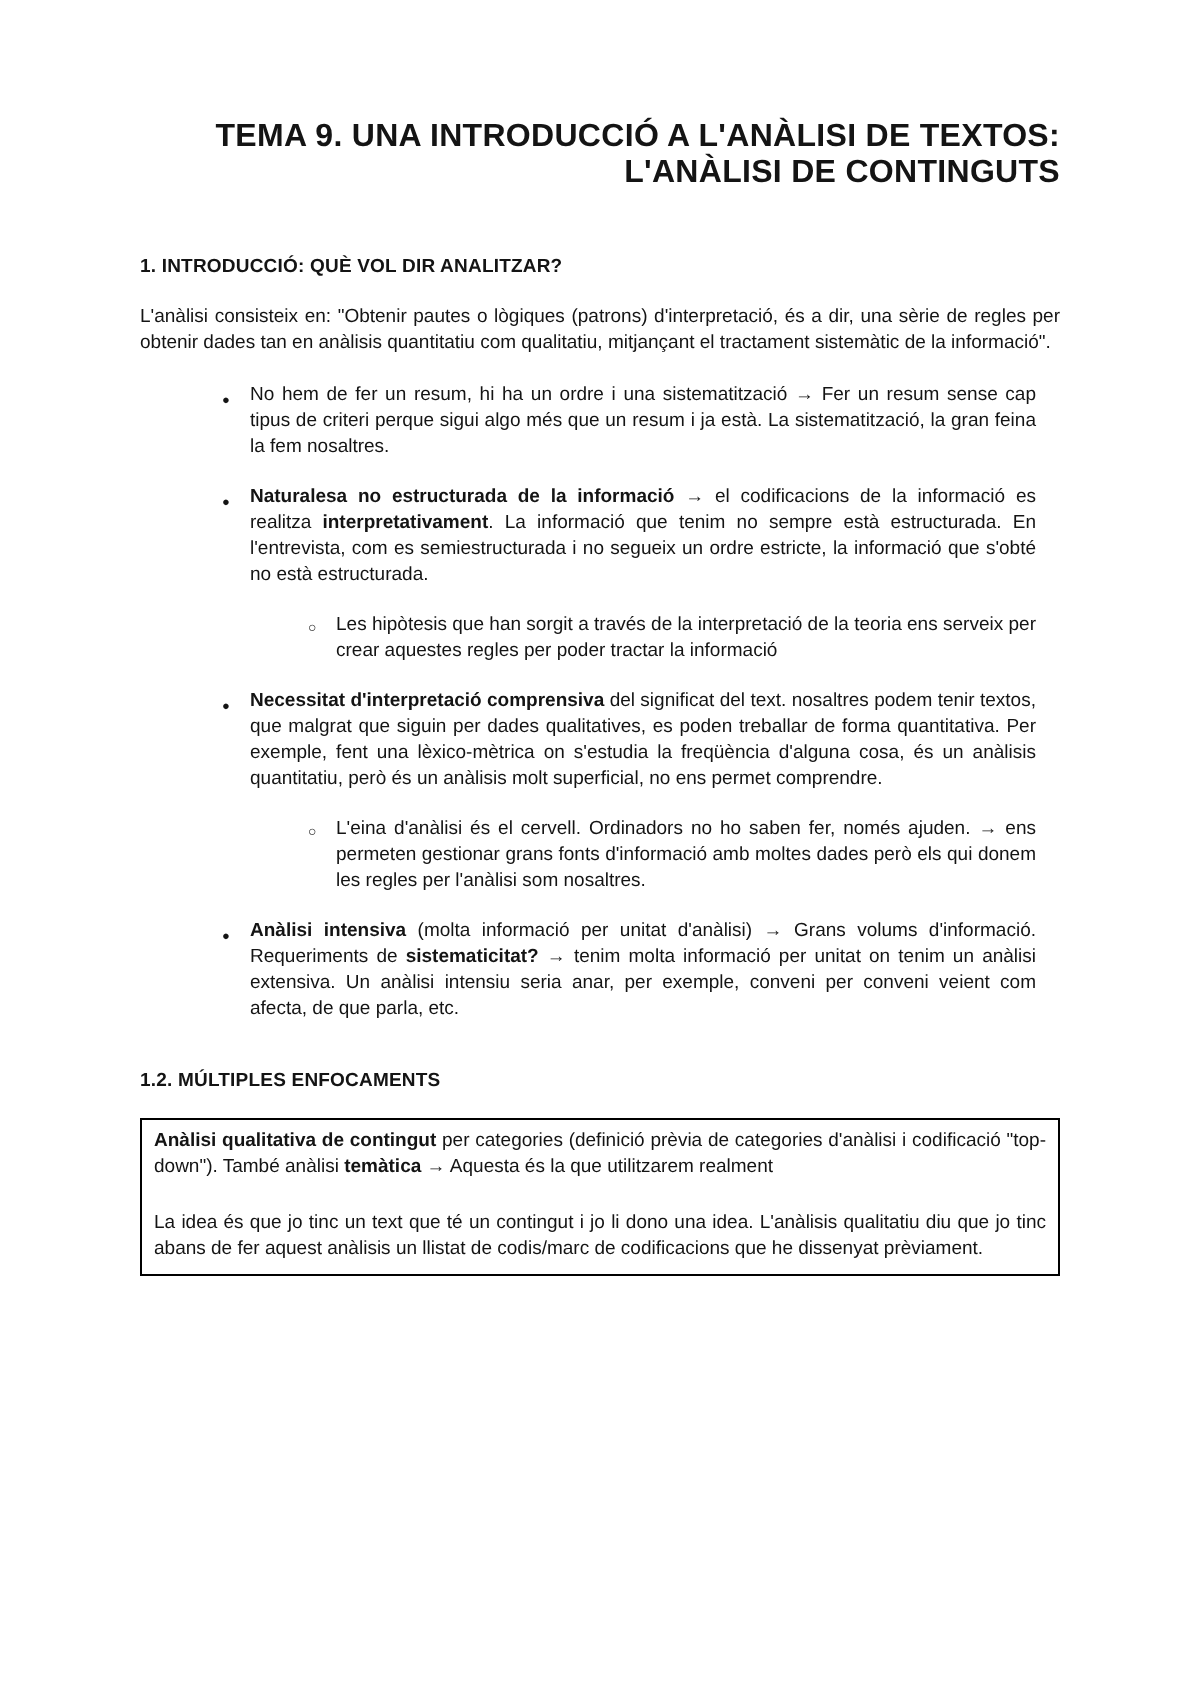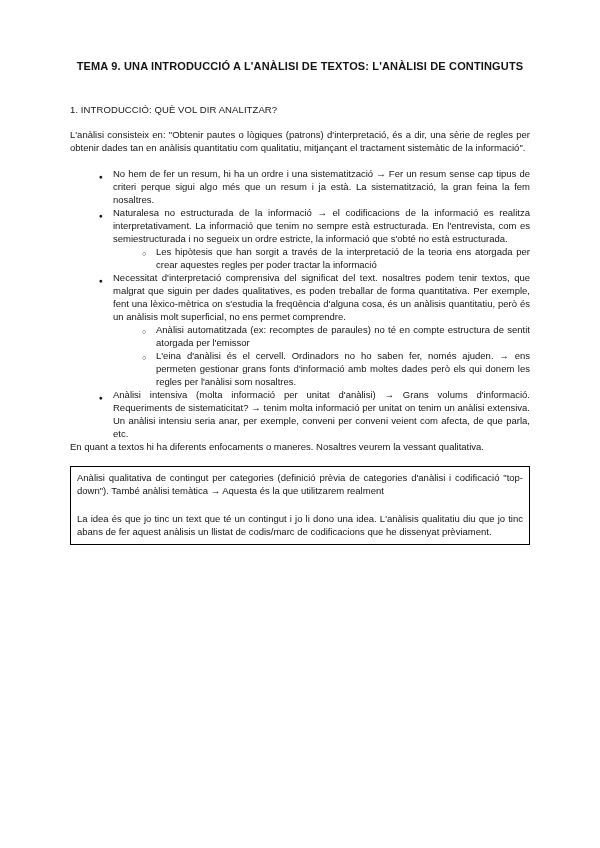--- a/index.html
+++ b/index.html
@@ -9,74 +9,73 @@
     background: #ffffff;
     color: #141414;
     font-family: "Liberation Sans", sans-serif;
   }
   .page {
     width: 600px; height: 848px;
     padding: 60px 70px 30px 70px;
     overflow: hidden;
   }
   .title {
-    font-size: 11px;
+    font-size: 16px;
     font-weight: 700;
-    text-align: center;
+    text-align: right;
     letter-spacing: 0.15px;
     margin: 0 0 32px 0;
   }
   .heading {
     font-size: 9.5px;
     font-weight: 700;
     letter-spacing: 0.1px;
     margin: 24px 0 13px 0;
   }
   .para, .bullet {
     font-size: 9.5px;
     line-height: 13px;
     text-align: justify;
   }
   .para { margin: 0 0 13px 0; }
-  .bullet { position: relative; margin: 0; }
+  .bullet { position: relative; margin: 12px; }
   .b1 { padding-left: 43px; }
   .b2 { padding-left: 86px; }
   .b1::before {
     content: "●";
     position: absolute; left: 29px; top: 2.5px;
     font-size: 6.5px;
   }
   .b2::before {
     content: "○";
     position: absolute; left: 72px; top: 2px;
     font-size: 7px;
   }
-  .bold { font-weight: 400; }
+  .bold { font-weight: 700; }
   .box {
     border: 1.3px solid #000000;
     margin-top: 12px;
     padding: 4px 6px 6px 6px;
   }
   .box .para { margin: 0; }
   .box > .para:last-child { margin-top: 15px; }
 </style>
 </head>
 <body>
 
 <div class="page">
   <div class="title">TEMA 9. UNA INTRODUCCIÓ A L'ANÀLISI DE TEXTOS: L'ANÀLISI DE CONTINGUTS</div>
   <div>
       <div class="heading"><span class="bold">1. INTRODUCCIÓ: QUÈ VOL DIR ANALITZAR?</span></div>
       <div class="para"><span>L'anàlisi consisteix en: "Obtenir pautes o lògiques (patrons) d'interpretació, és a dir, una sèrie de regles per obtenir dades tan en anàlisis quantitatiu com qualitatiu, mitjançant el tractament sistemàtic de la informació".</span></div>
       <div class="bullet b1"><span>No hem de fer un resum, hi ha un ordre i una sistematització → Fer un resum sense cap tipus de criteri perque sigui algo més que un resum i ja està. La sistematització, la gran feina la fem nosaltres.</span></div>
       <div class="bullet b1"><span class="bold">Naturalesa no estructurada de la informació</span><span> → el codificacions de la informació es realitza </span><span class="bold">interpretativament</span><span>. La informació que tenim no sempre està estructurada. En l'entrevista, com es semiestructurada i no segueix un ordre estricte, la informació que s'obté no està estructurada.</span></div>
-      <div class="bullet b2"><span>Les hipòtesis que han sorgit a través de la interpretació de la teoria ens atorgada per crear aquestes regles per poder tractar la informació</span></div>
+      <div class="bullet b2"><span>Les hipòtesis que han sorgit a través de la interpretació de la teoria ens serveix per crear aquestes regles per poder tractar la informació</span></div>
       <div class="bullet b1"><span class="bold">Necessitat d'interpretació comprensiva</span><span> del significat del text. nosaltres podem tenir textos, que malgrat que siguin per dades qualitatives, es poden treballar de forma quantitativa. Per exemple, fent una lèxico-mètrica on s'estudia la freqüència d'alguna cosa, és un anàlisis quantitatiu, però és un anàlisis molt superficial, no ens permet comprendre.</span></div>
-      <div class="bullet b2"><span>Anàlisi automatitzada (ex: recomptes de paraules) no té en compte estructura de sentit atorgada per l'emissor</span></div>
       <div class="bullet b2"><span>L'eina d'anàlisi és el cervell. Ordinadors no ho saben fer, només ajuden. → ens permeten gestionar grans fonts d'informació amb moltes dades però els qui donem les regles per l'anàlisi som nosaltres.</span></div>
       <div class="bullet b1"><span class="bold">Anàlisi intensiva</span><span> (molta informació per unitat d'anàlisi) → Grans volums d'informació. Requeriments de </span><span class="bold">sistematicitat?</span><span> → tenim molta informació per unitat on tenim un anàlisi extensiva. Un anàlisi intensiu seria anar, per exemple, conveni per conveni veient com afecta, de que parla, etc.</span></div>
-      <div class="para"><span>En quant a textos hi ha diferents enfocaments o maneres. Nosaltres veurem la vessant qualitativa.</span></div>
+      <div class="heading"><span class="bold">1.2. MÚLTIPLES ENFOCAMENTS</span></div>
       <div class="box">
         <div class="para"><span class="bold">Anàlisi qualitativa de contingut</span><span> per categories (definició prèvia de categories d'anàlisi i codificació "top-down"). També anàlisi </span><span class="bold">temàtica</span><span> → Aquesta és la que utilitzarem realment</span></div>
         <div class="para"><span>La idea és que jo tinc un text que té un contingut i jo li dono una idea. L'anàlisis qualitatiu diu que jo tinc abans de fer aquest anàlisis un llistat de codis/marc de codificacions que he dissenyat prèviament.</span></div>
       </div>
     </div>
 </div>
 
 </body></html>

